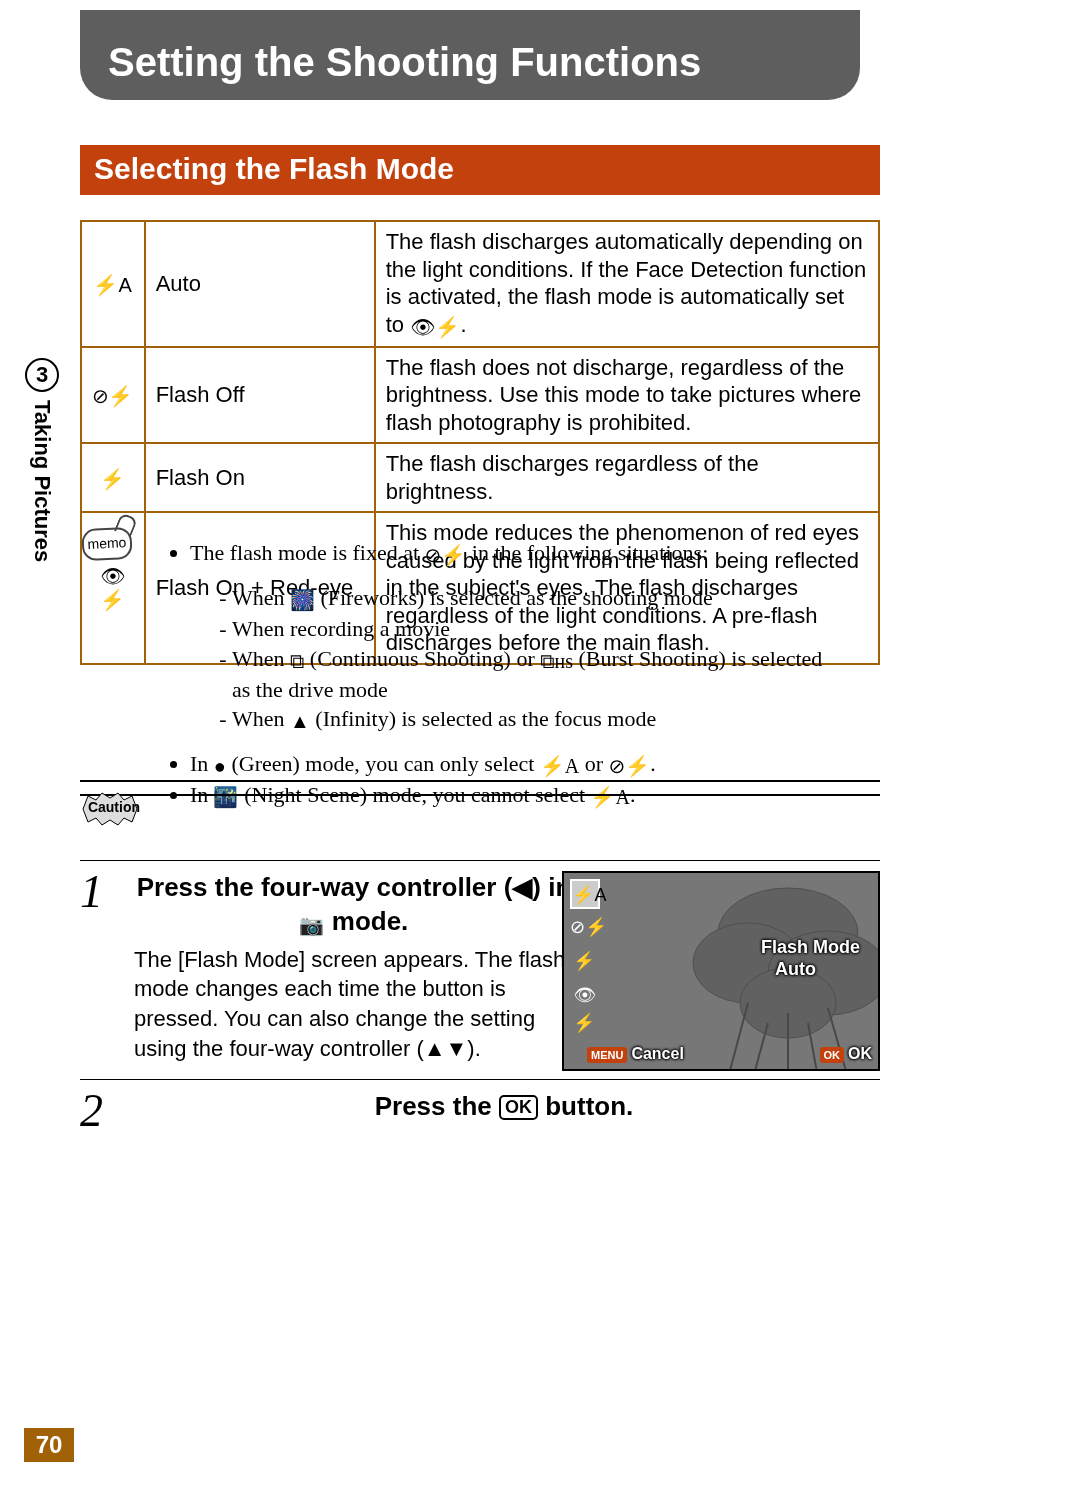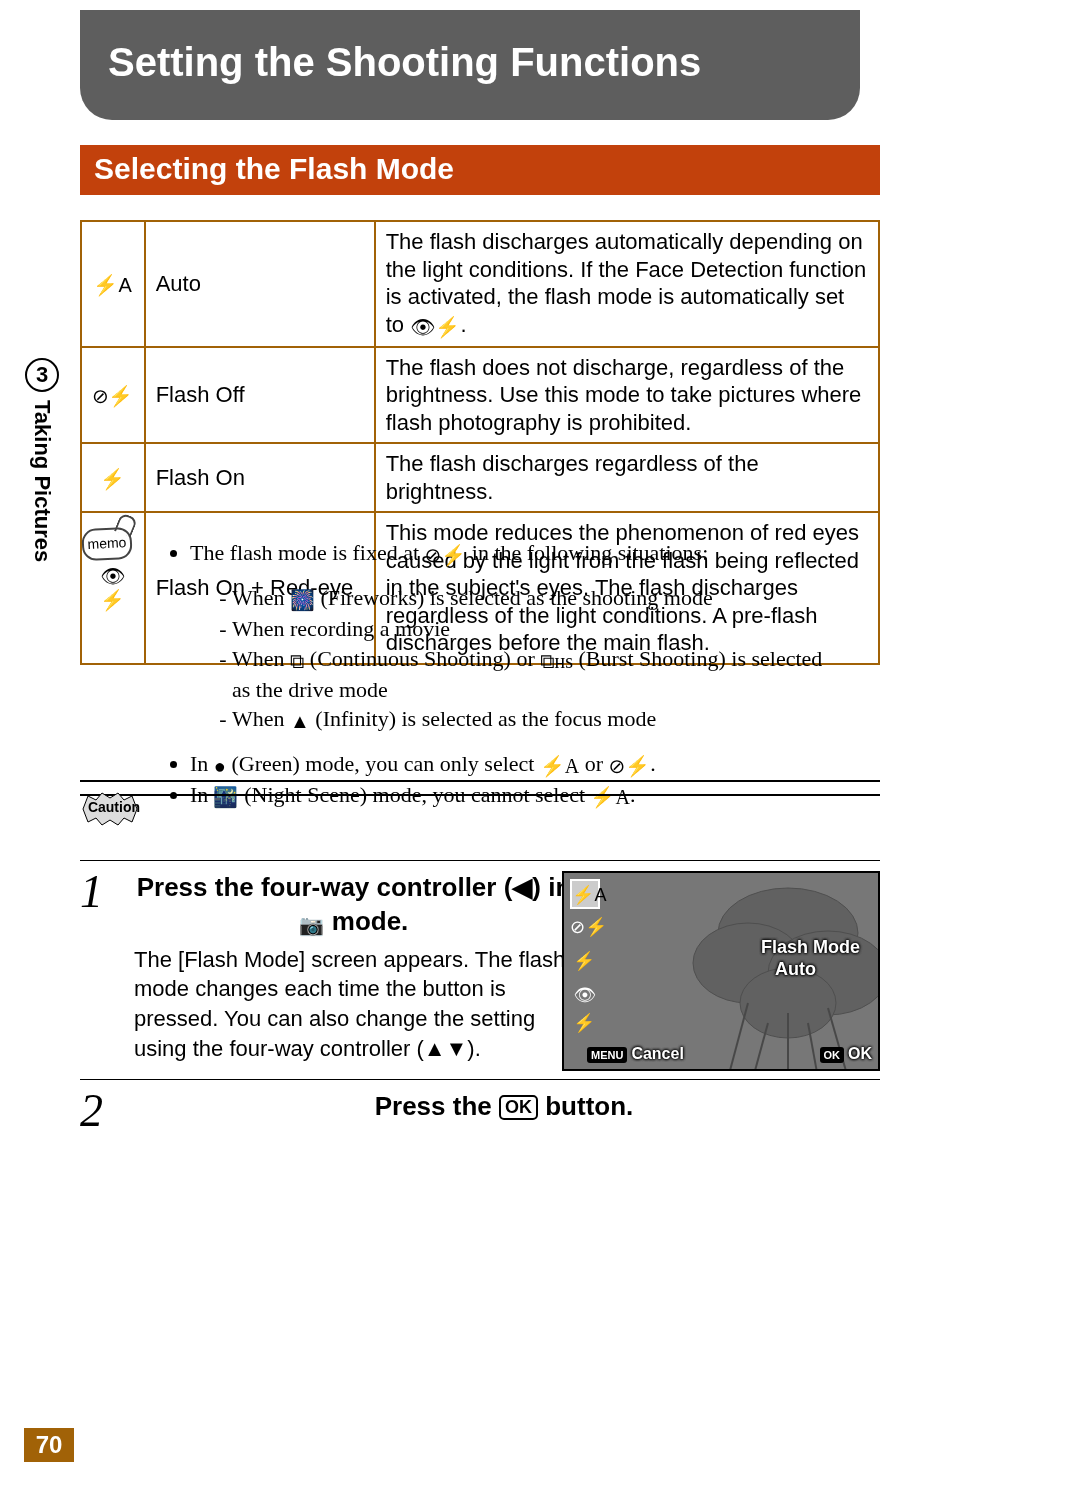--- a/index.html
+++ b/index.html
@@ -16,21 +16,21 @@
   .page {
     width: 1080px;
     height: 1486px;
     position: relative;
   }
   .title-banner {
     position: absolute;
     left: 80px;
     top: 10px;
     width: 780px;
-    height: 110px;
+    height: 90px;
     background: #5e5e5e;
     border-radius: 0 0 32px 32px;
     color: #fff;
     font-size: 40px;
     font-weight: bold;
     padding: 30px 28px 0 28px;
   }
   .section-bar {
     position: absolute;
     left: 80px;
@@ -220,21 +220,21 @@
     color: #fff;
     font-weight: bold;
     text-shadow: 0 0 3px #000, 0 0 3px #000, 0 0 3px #000;
     padding-left: 17px;
   }
   .lcd .fm-title { right: 18px; top: 64px; font-size: 18px; }
   .lcd .fm-value { right: 62px; top: 86px; font-size: 18px; }
   .lcd .menu-cancel { left: 6px; bottom: 6px; font-size: 16px; }
   .lcd .menu-cancel .box, .lcd .ok-ok .box {
     display: inline-block;
-    background: #000000;
+    background: #c2410c;
     color: #fff;
     font-size: 11px;
     font-weight: bold;
     padding: 2px 4px;
     border-radius: 3px;
     margin-right: 4px;
     text-shadow: none;
   }
   .lcd .ok-ok { right: 6px; bottom: 6px; font-size: 16px; }
   .page-number {

